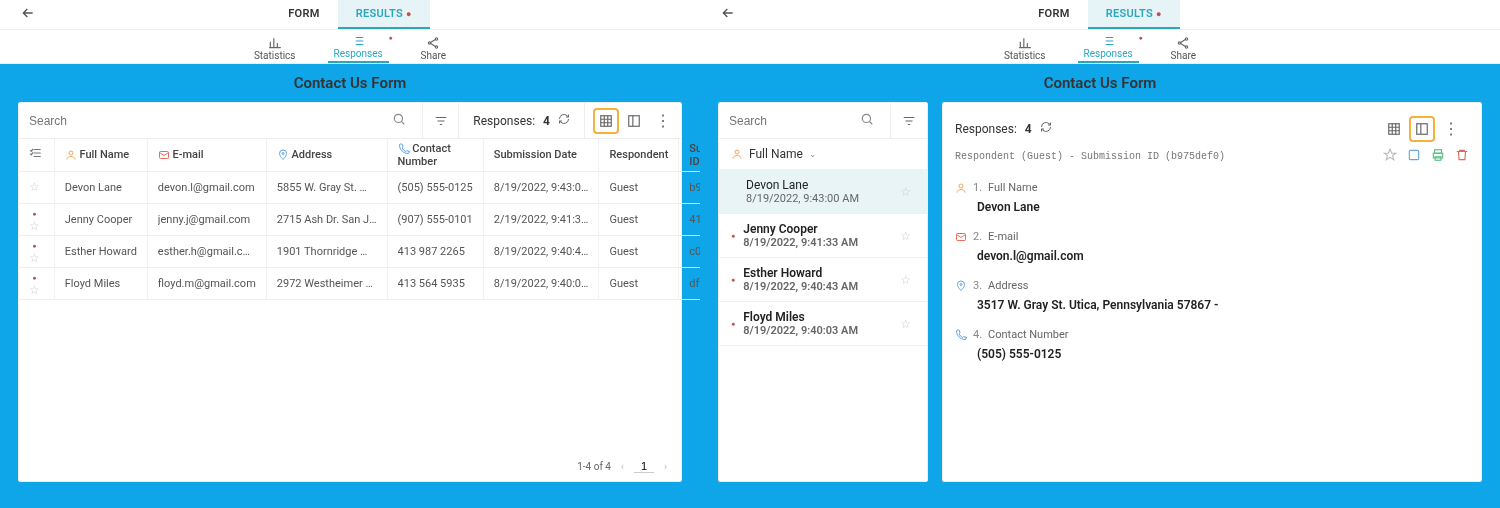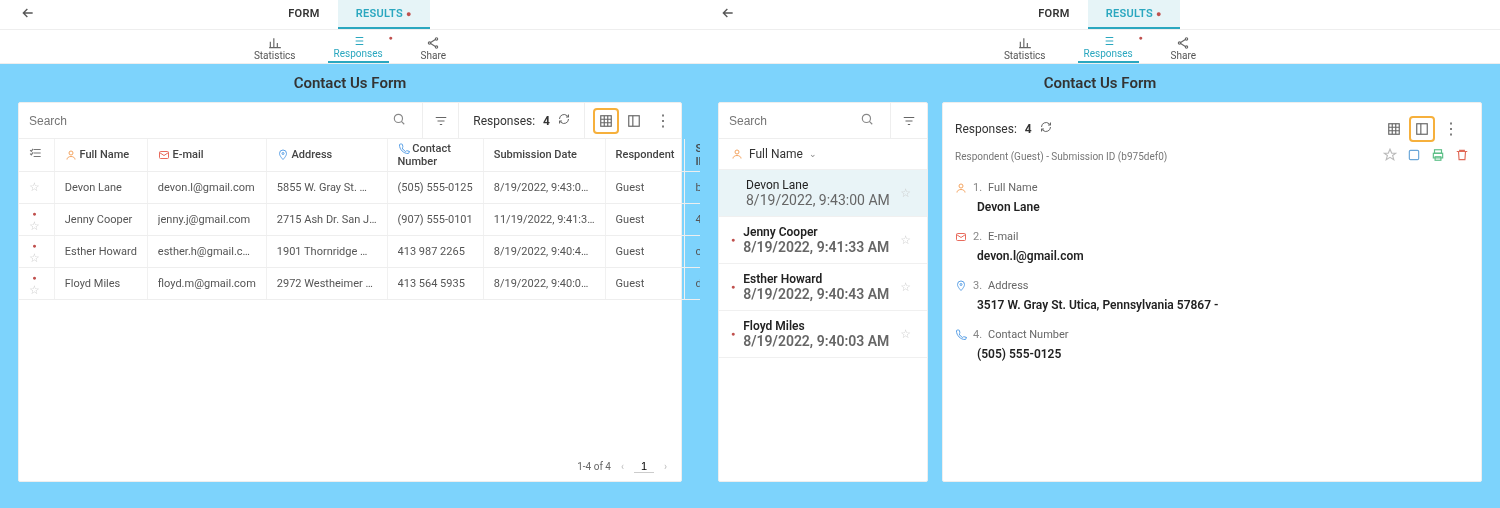--- a/index.html
+++ b/index.html
@@ -70,21 +70,21 @@
     position: absolute;
     top: 2px; right: -4px;
     color: #c0504d;
     font-size: 7px;
   }
   .sub-icon { height: 14px; display: flex; align-items: center; justify-content: center; }
 
   
   .content-area {
     flex: 1;
-    background: #7dd3fc;
+    background: #0ea5e9;
     padding: 8px 0 12px 0;
     overflow: hidden;
   }
   .form-title {
     text-align: center;
     font-size: 15px;
     font-weight: 600;
     color: #333;
     margin: 2px 0 10px 0;
   }
@@ -228,40 +228,40 @@
   .list-item {
     padding: 8px 12px;
     border-bottom: 1px solid #f0f0f0;
     display: flex;
     align-items: center;
     gap: 8px;
     cursor: pointer;
   }
   .list-item .meta { flex: 1; }
   .list-item .name { font-size: 12px; color: #222; }
-  .list-item .time { font-size: 14px; color: #666; }
+  .list-item .time { font-size: 11px; color: #666; }
   .list-item .dot { color: #c0504d; font-size: 7px; }
   .list-item.selected { background: #e9f4f7; }
   .list-item.bold .name, .list-item.bold .time { font-weight: 600; }
   .list-item .star { color: #ccc; font-size: 12px; }
 
   .list-footer {
     margin-top: auto;
     padding: 8px 12px;
     font-size: 11px;
     color: #555;
     display: flex;
     align-items: center;
     justify-content: space-between;
   }
 
   
   .detail-top { display: flex; align-items: flex-start; gap: 10px; }
   .detail-title { font-size: 12px; font-weight: 700; color: #222; }
-  .detail-sub { font-size: 10px; color: #777; margin-top: 3px; }
+  .detail-sub { font-size: 10px; color: #777; margin-top: 3px; font-family: Liberation Mono, monospace; }
   .detail-actions { margin-left: auto; display: flex; gap: 10px; }
   .act { cursor: pointer; }
   .field { margin-top: 16px; }
   .field-label { font-size: 11px; color: #666; display: flex; align-items: center; gap: 6px; }
   .field-label .num { color: #888; }
   .field-value { font-size: 12px; font-weight: 600; color: #222; margin-top: 6px; margin-left: 22px; }
   .ic { display: inline-flex; vertical-align: middle; }
 
   
   .ic-person { color: #f4a460; }
@@ -453,21 +453,21 @@
     <td class="col-email">
                 <span class="cell-ell">jenny.j@gmail.com</span>
               </td>
     <td class="col-addr">
                 <span class="cell-ell">2715 Ash Dr. San J…</span>
               </td>
     <td class="col-phone">
                 <span class="cell-ell">(907) 555-0101</span>
               </td>
     <td class="col-date">
-                <span class="cell-ell">11/19/2022, 9:41:3…</span>
+                <span class="cell-ell">2/19/2022, 9:41:3…</span>
               </td>
     <td class="col-resp"><span>Guest</span></td>
     <td><span>413be393</span></td>
             </tr>
             <tr>
     <td class="col-sel">
       <span class="row-mark">●</span>
       <span class="star">☆</span>
     </td>
     <td class="col-name">

